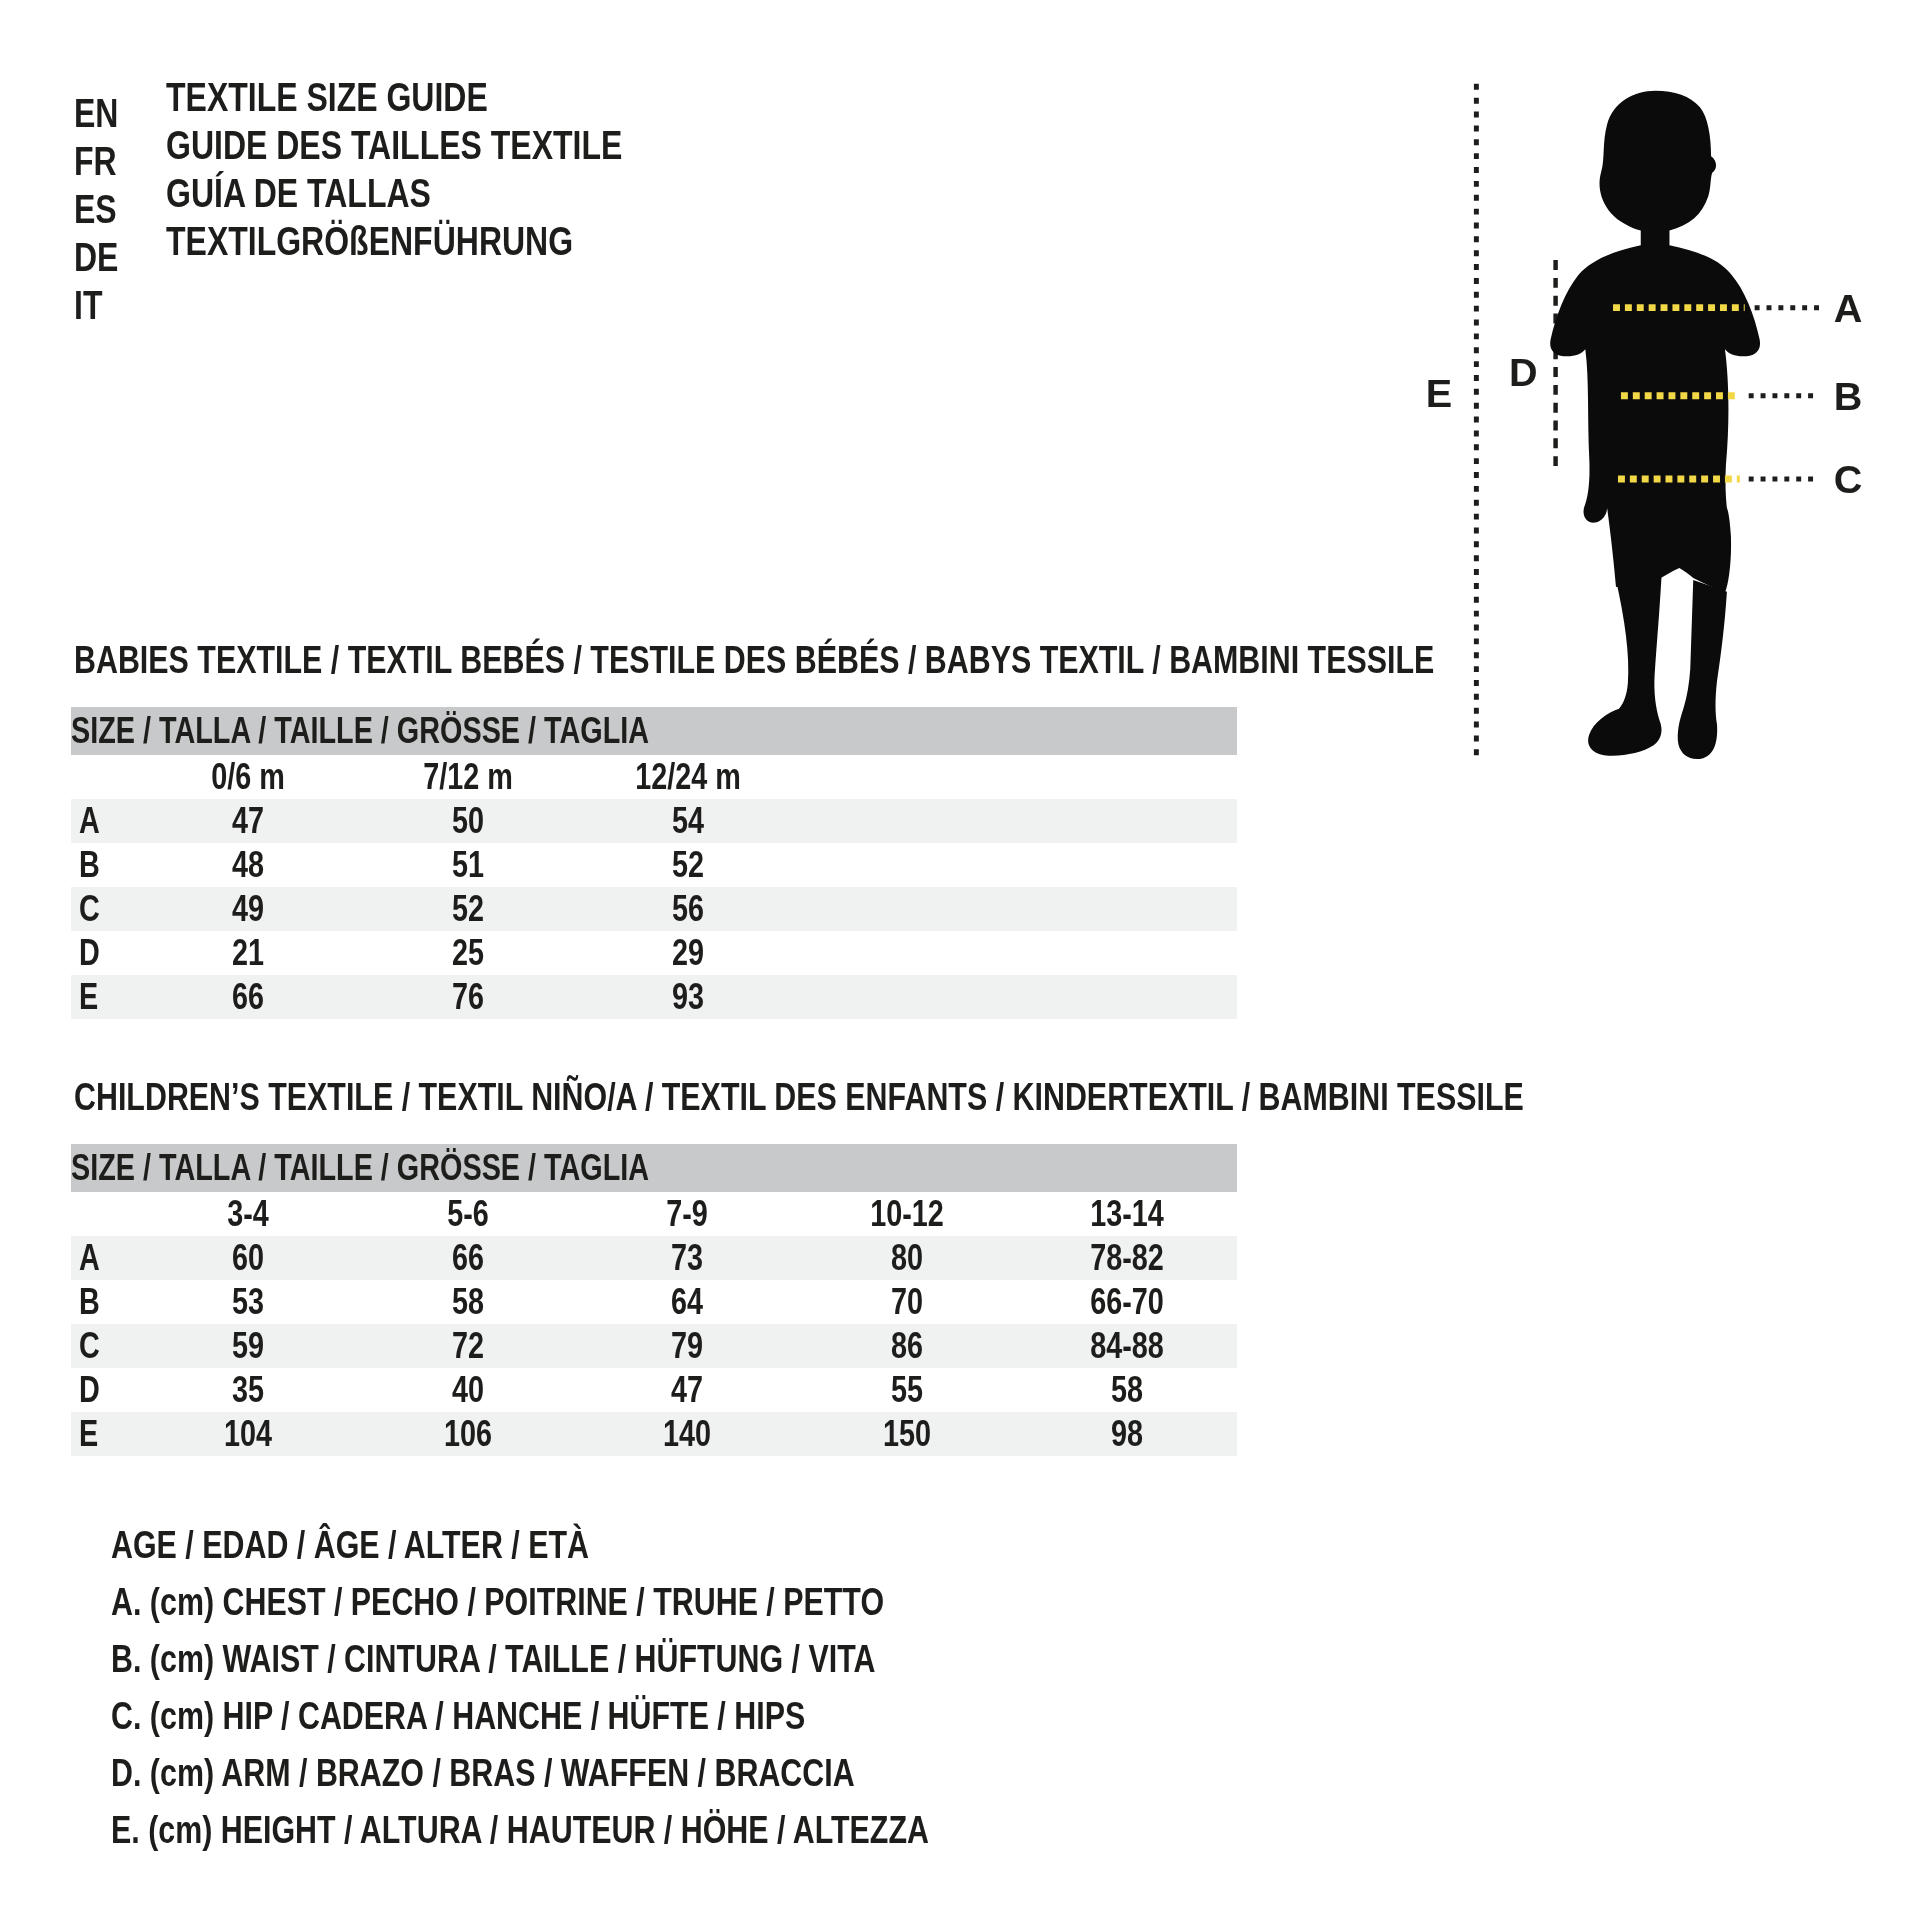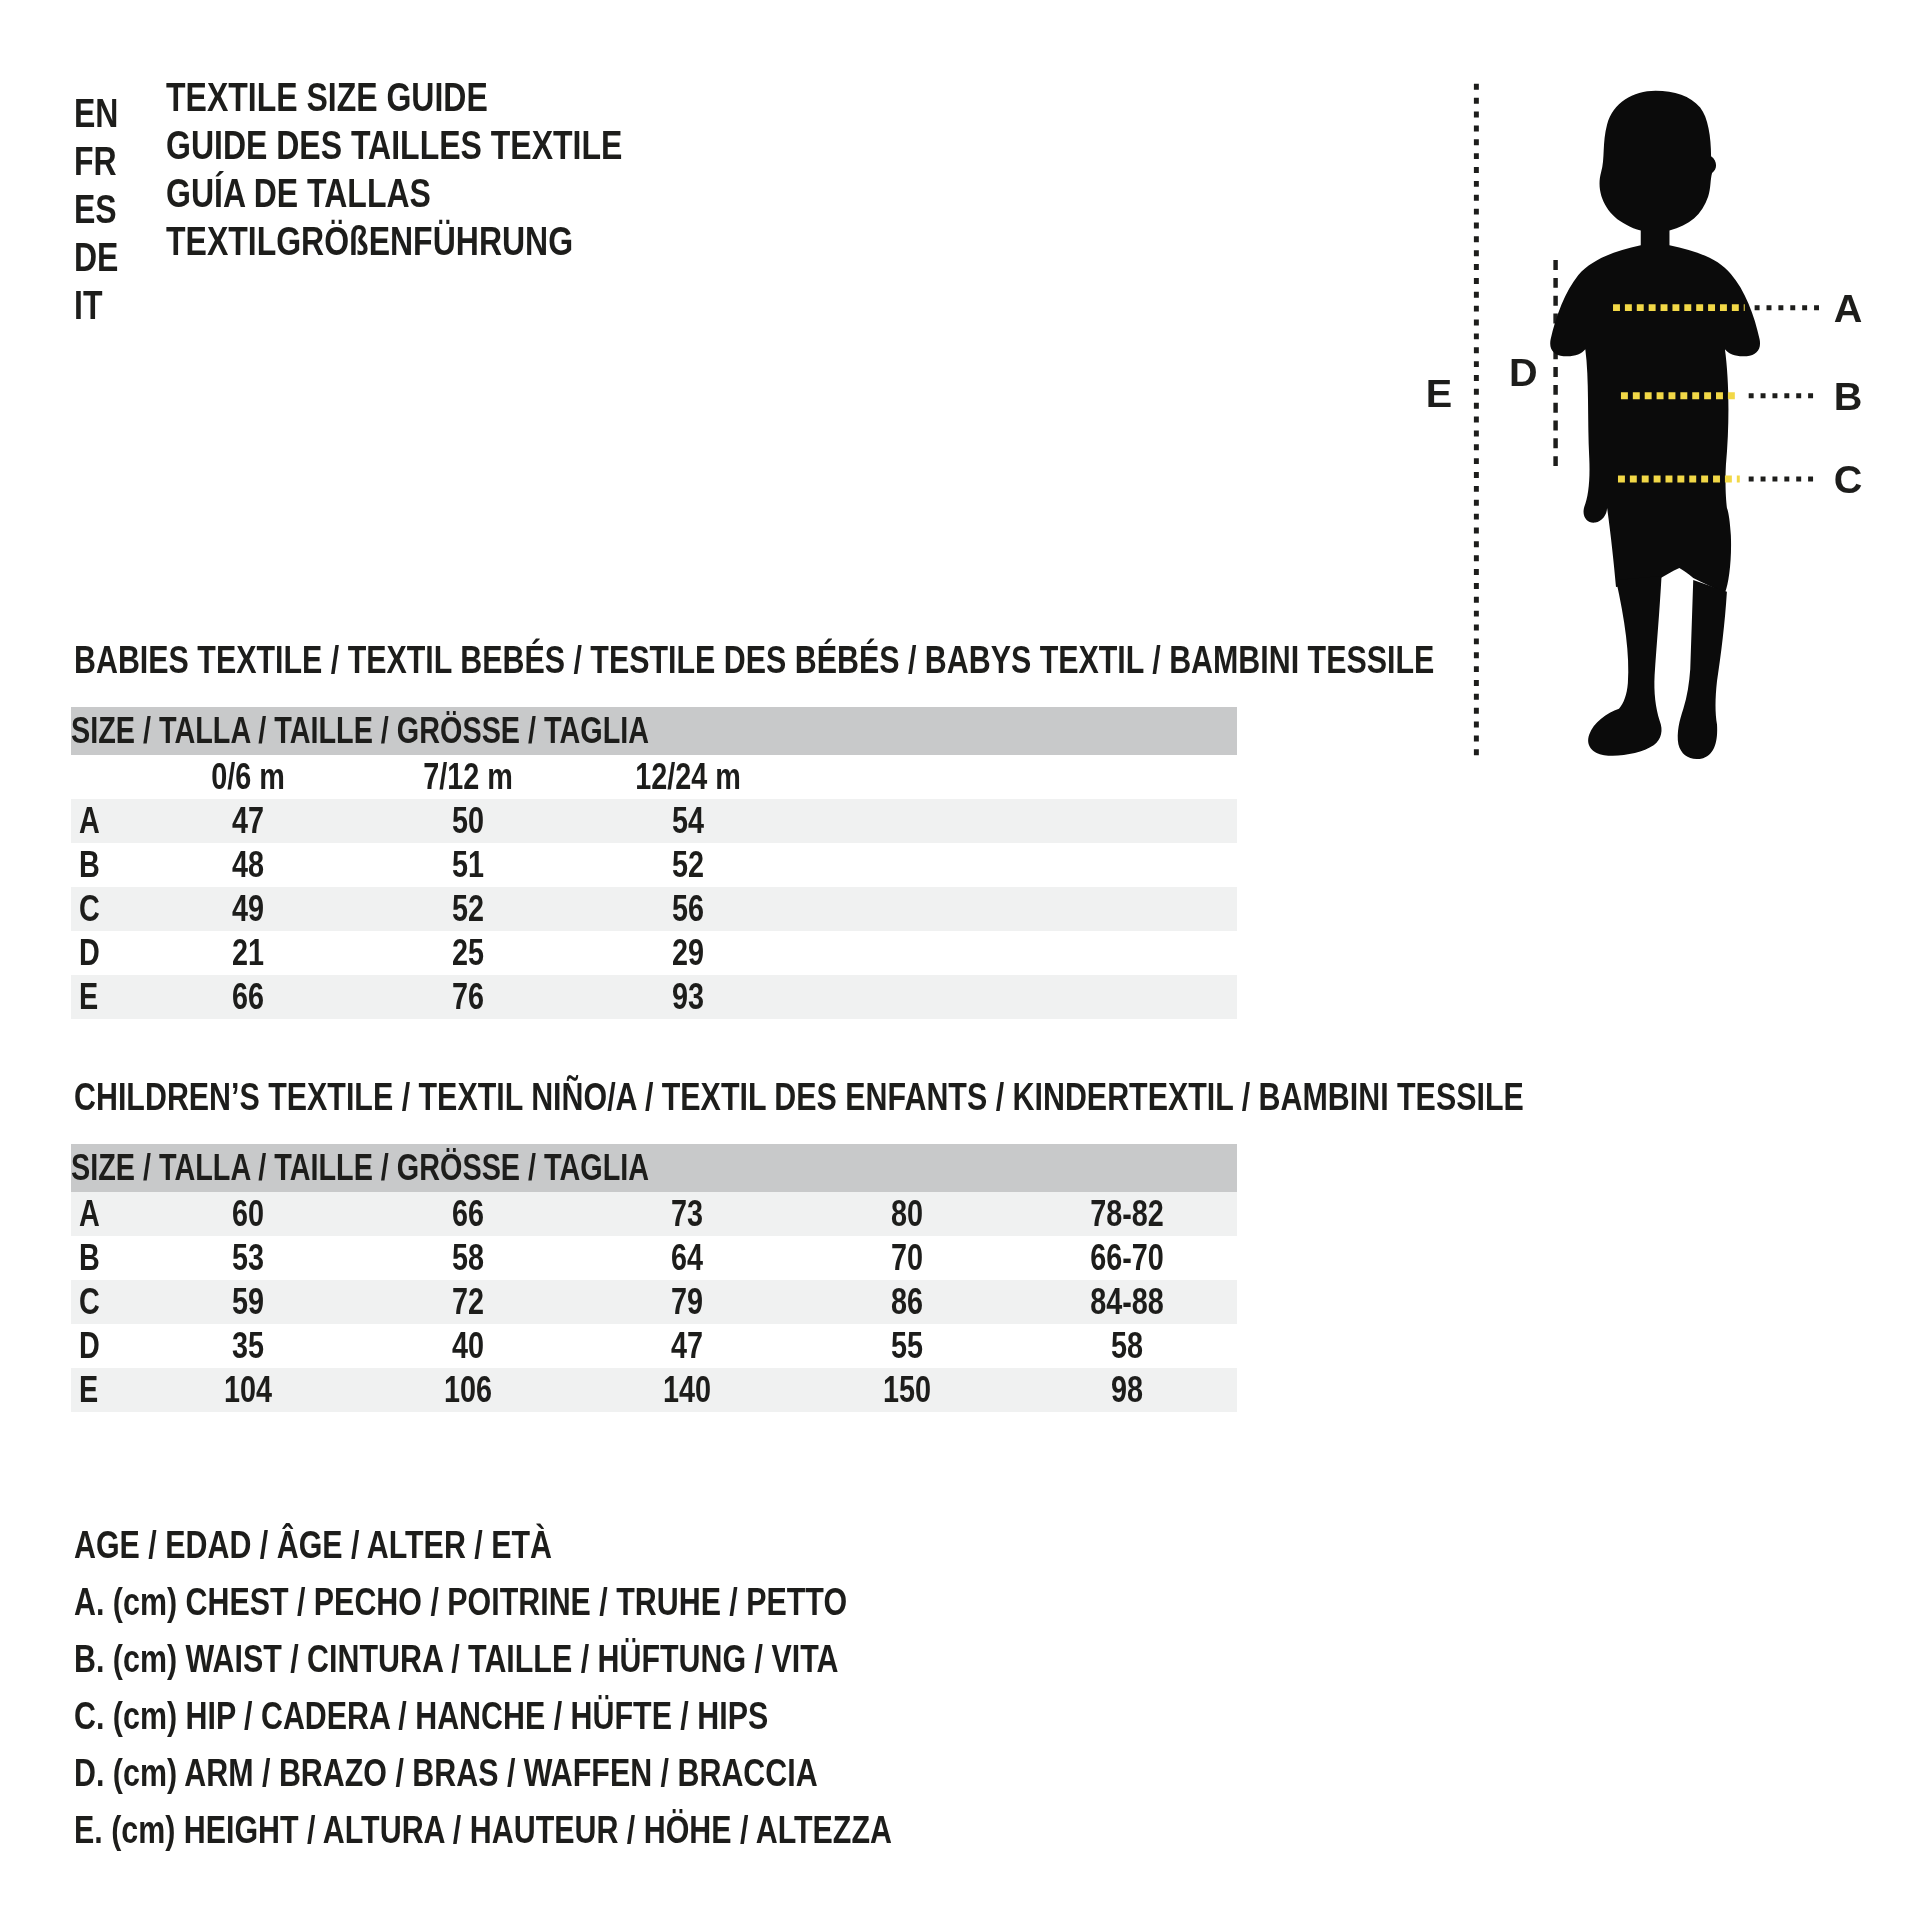--- a/index.html
+++ b/index.html
@@ -22,21 +22,21 @@
   
   .size-table{position:absolute;left:71px;width:1166px;font-size:36px;}
   .bar{height:48px;line-height:48px;background:#c8c9ca;}
   .trow{display:flex;height:44px;line-height:44px;}
   .trow.striped{background:#f0f1f1;}
   .cell-label{width:59px;padding-left:8px;}
   .cell{width:220px;display:flex;justify-content:center;align-items:flex-start;}
 
   
   .legend{position:absolute;left:74px;top:1517px;font-size:38px;line-height:57px;}
-  .legend div{height:57px;}
+  .legend div{height:57px;margin-left:37px;}
 
   
   .figure-wrap{position:absolute;left:1406px;top:69px;width:521px;height:713px;}
 </style>
 </head>
 <body>
 
 <div id="page">
 
   <div class="lang-block">
@@ -228,20 +228,38 @@
   </div>
 
   <div class="section-heading" style="top:1077px;">
     <span class="cx">CHILDREN’S TEXTILE / TEXTIL NIÑO/A / TEXTIL DES ENFANTS / KINDERTEXTIL / BAMBINI TESSILE</span>
   </div>
 
   <div class="size-table" style="top:1144px;">
     <div class="bar">
       <span class="cx">SIZE / TALLA / TAILLE / GRÖSSE / TAGLIA</span>
     </div>
+    <div class="trow">
+      <div class="cell-label"></div>
+      <div class="cell">
+          <span class="cc">3-4</span>
+        </div>
+      <div class="cell">
+          <span class="cc">5-6</span>
+        </div>
+      <div class="cell">
+          <span class="cc">7-9</span>
+        </div>
+      <div class="cell">
+          <span class="cc">10-12</span>
+        </div>
+      <div class="cell">
+          <span class="cc">13-14</span>
+        </div>
+    </div>
     <div class="trow striped">
       <div class="cell-label"><span class="cx">A</span></div>
       <div class="cell">
           <span class="cc">60</span>
         </div>
       <div class="cell">
           <span class="cc">66</span>
         </div>
       <div class="cell">
           <span class="cc">73</span>

